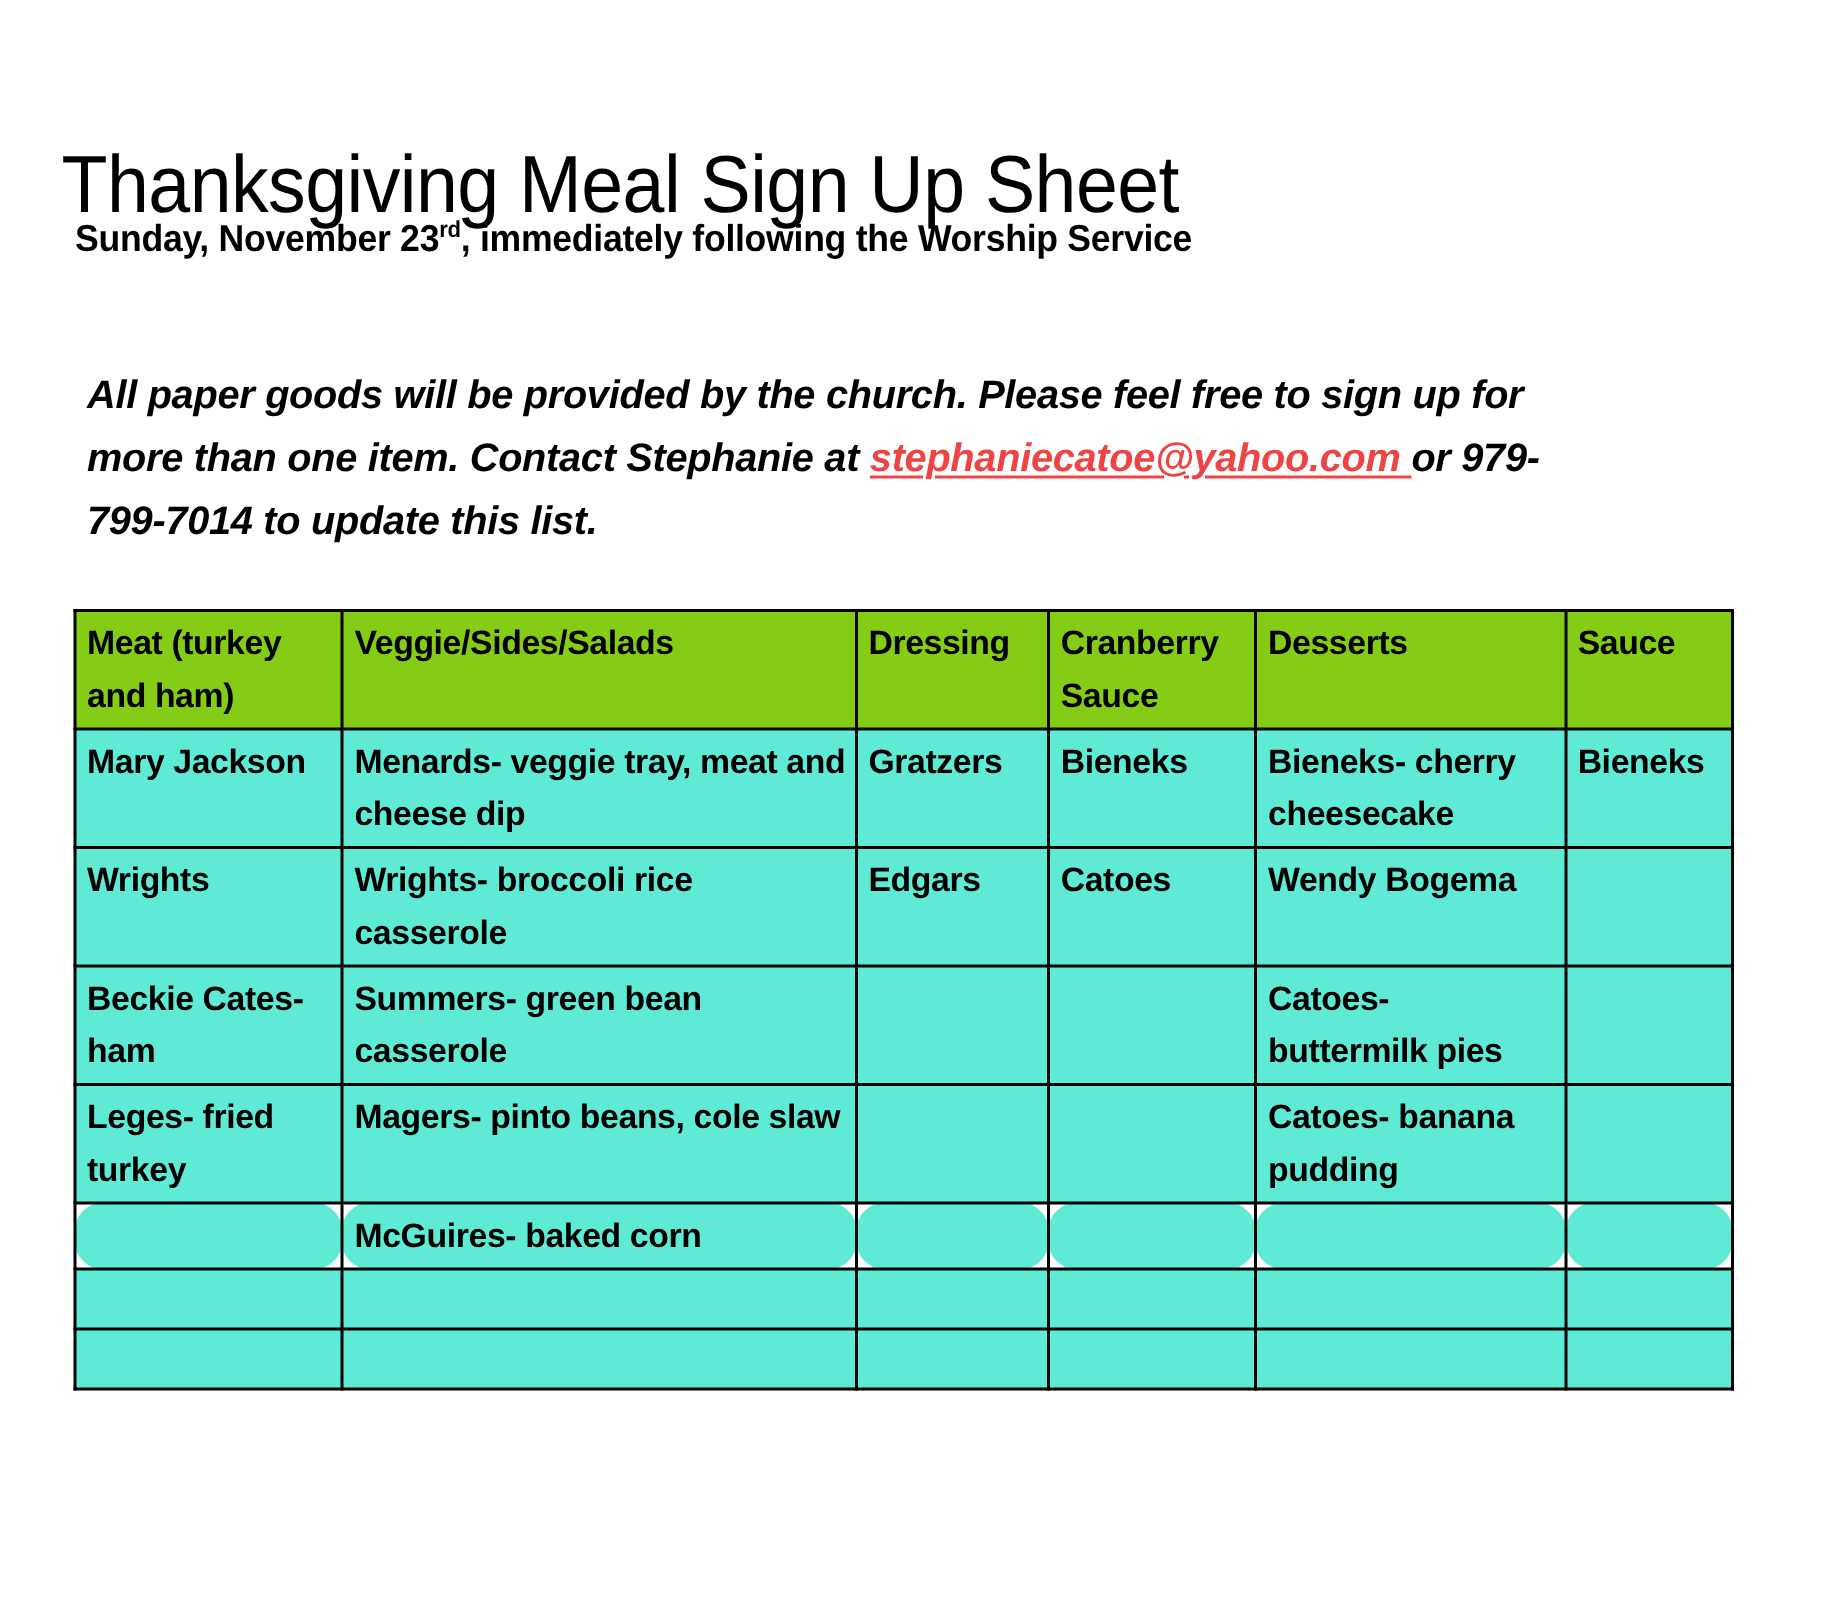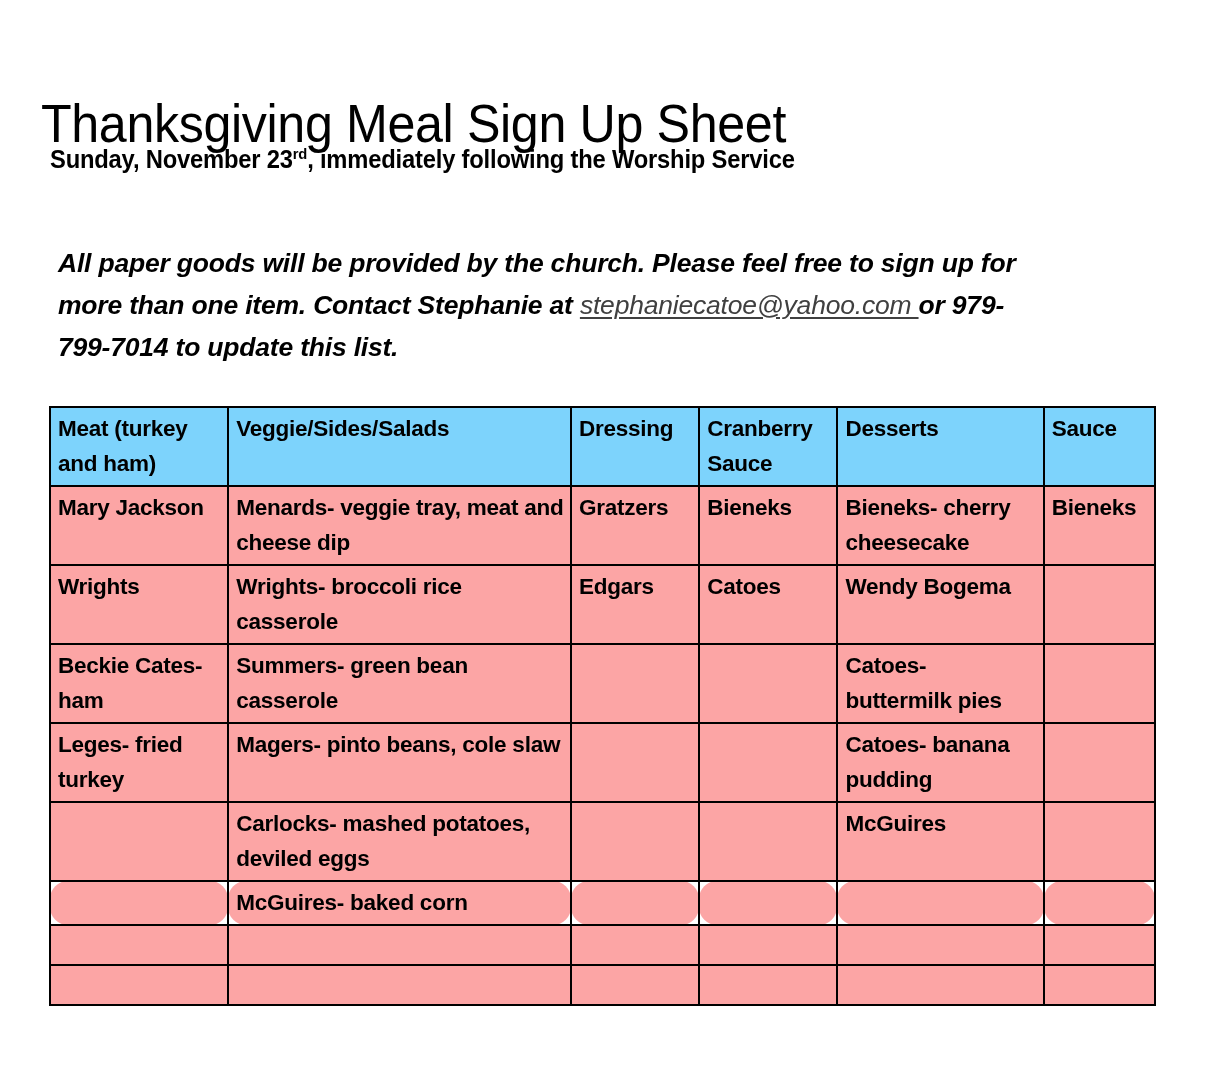--- a/index.html
+++ b/index.html
@@ -60,26 +60,26 @@
     left: 58px;
     top: 215px;
     width: 980px;
     font-size: 26.5px;
     line-height: 42px;
     font-weight: bold;
     font-style: italic;
     letter-spacing: -0.2px;
   }
   .lede .email-link {
-    color: #404040;
+    color: #ef4444;
     text-decoration: underline;
     text-underline-offset: 3px;
     text-decoration-thickness: 2px;
     font-style: italic;
-    font-weight: normal;
+    font-weight: bold;
   }
 
   
   .signup-table {
     position: absolute;
     left: 49px;
     top: 406px;
     width: 1107px;
     border-collapse: collapse;
     table-layout: fixed;
@@ -89,24 +89,24 @@
   .signup-table th {
     border: 2px solid #000000;
     vertical-align: top;
     padding: 3px 5px 4px 7px;
     font-size: 22.5px;
     line-height: 35px;
     font-weight: bold;
     letter-spacing: -0.25px;
     text-align: left;
     word-wrap: break-word;
-    background: #fca5a5;
+    background: #5eead4;
   }
   .signup-table thead th {
-    background: #7dd3fc;
+    background: #84cc16;
     height: 66px;
   }
   .signup-table tbody tr.row-tall td { height: 66px; }
   .signup-table tbody tr.row-single td { height: 31px; border-radius: 18px; }
   .signup-table tbody tr.row-blank td { height: 31px; }
 
   .c-meat     { width: 178px; }
   .c-veggie   { width: 342px; }
   .c-dressing { width: 128px; }
   .c-cranberry{ width: 138px; }
@@ -173,28 +173,20 @@
         <td></td>
       </tr>
       <tr class="row-tall">
         <td>Leges- fried turkey</td>
         <td>Magers- pinto beans, cole slaw</td>
         <td></td>
         <td></td>
         <td>Catoes- banana pudding</td>
         <td></td>
       </tr>
-      <tr class="row-tall">
-        <td></td>
-        <td>Carlocks- mashed potatoes, deviled eggs</td>
-        <td></td>
-        <td></td>
-        <td>McGuires</td>
-        <td></td>
-      </tr>
       <tr class="row-single">
         <td></td>
         <td>McGuires- baked corn</td>
         <td></td>
         <td></td>
         <td></td>
         <td></td>
       </tr>
       <tr class="row-blank">
         <td></td>

